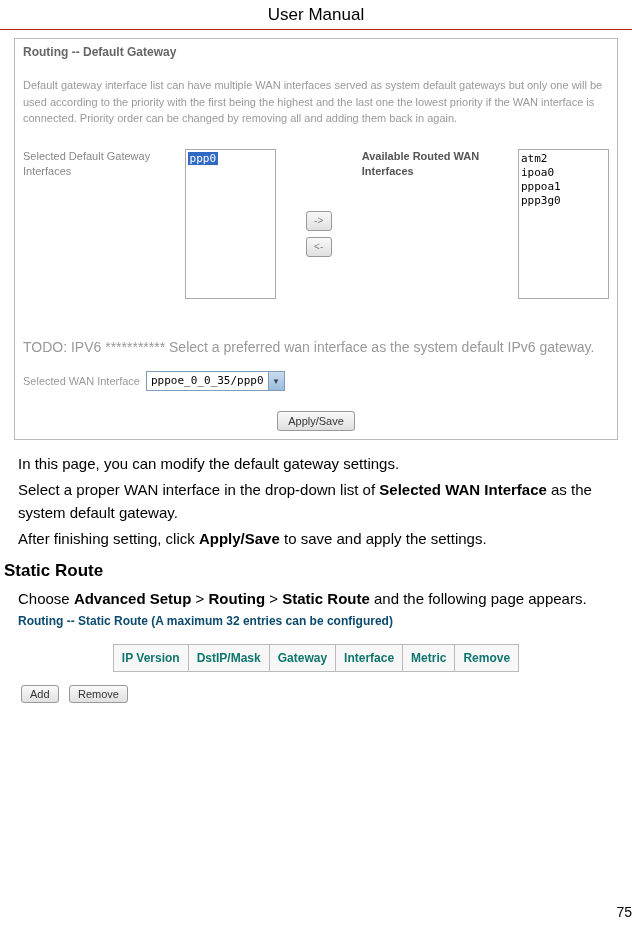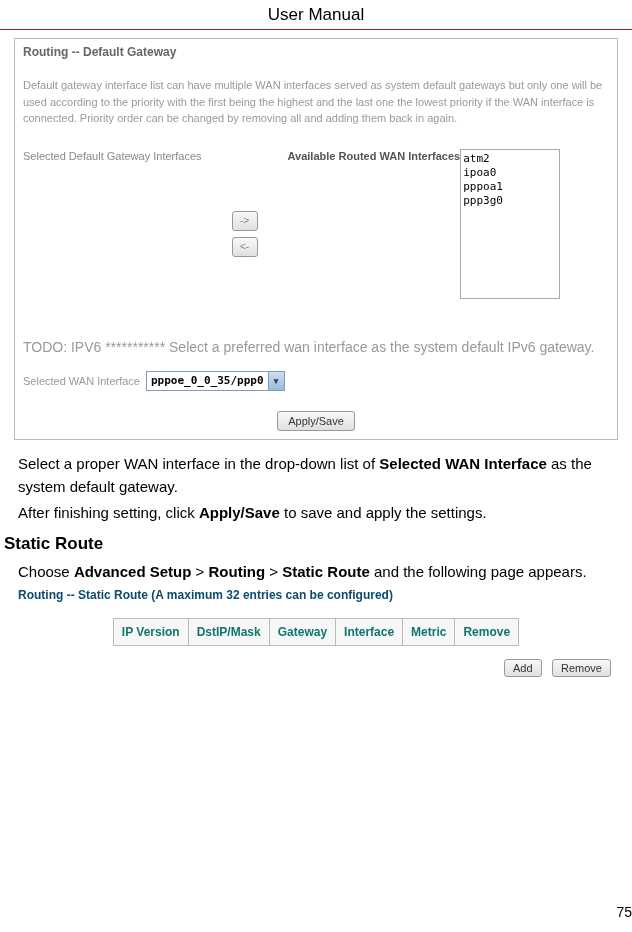--- a/index.html
+++ b/index.html
@@ -114,21 +114,20 @@
       color: #999;
       font-size: 11px;
     }
     .dropdown {
       border: 1px solid #7e9db9;
       background: #fff;
       font-size: 11px;
       display: inline-flex;
       align-items: center;
       height: 20px;
-      font-weight: bold;
     }
     .dropdown-text {
       padding: 0 4px;
       font-family: monospace;
       color: #000;
     }
     .dropdown-arrow {
       background: linear-gradient(#cde, #9bd);
       border-left: 1px solid #7e9db9;
       width: 16px;
@@ -193,21 +192,21 @@
       padding: 6px 8px;
       font-size: 12px;
       font-weight: bold;
       color: #0f766e;
       background: #f7f7f7;
     }
     .table2 > div:last-child {
       border-right: none;
     }
     .btn-row {
-      text-align: right;
+      text-align: left;
       margin-top: 12px;
     }
     .small-btn {
       border: 1px solid #999;
       background: linear-gradient(#f8f8f8, #e0e0e0);
       border-radius: 3px;
       padding: 2px 8px;
       font-size: 11px;
       cursor: pointer;
       color: #333;
@@ -230,20 +229,23 @@
 
 <div class="content">
 
   <div class="screenshot1">
     <div class="routing-title">Routing -- Default Gateway</div>
     <div class="routing-desc">Default gateway interface list can have multiple WAN interfaces served as system default gateways but only one will be used according to the priority with the first being the highest and the last one the lowest priority if the WAN interface is connected. Priority order can be changed by removing all and adding them back in again.</div>
 
     <div class="interface-row">
       <div class="interface-col">
         <div class="interface-label">Selected Default Gateway Interfaces</div>
+        <div class="listbox">
+          <span class="listbox-item">ppp0</span>
+        </div>
       </div>
 
       <div class="arrows">
         <div class="arrow-btn">-&gt;</div>
         <div class="arrow-btn">&lt;-</div>
       </div>
 
       <div class="interface-col">
         <div class="interface-label bold">Available Routed WAN Interfaces</div>
         <div class="listbox">
@@ -264,20 +266,21 @@
         <span class="dropdown-arrow">▾</span>
       </div>
     </div>
 
     <div class="apply-btn-wrap">
       <span class="apply-btn">Apply/Save</span>
     </div>
   </div>
 
   <div class="body-text">
+    <p>In this page, you can modify the default gateway settings.</p>
     <p>
       <span>Select a proper WAN interface in the drop-down list of </span><span class="bold">Selected WAN Interface</span><span> as the system default gateway.</span>
     </p>
     <p>
       <span>After finishing setting, click </span><span class="bold">Apply/Save</span><span> to save and apply the settings.</span>
     </p>
   </div>
 
   <div class="section-heading">Static Route</div>
 

